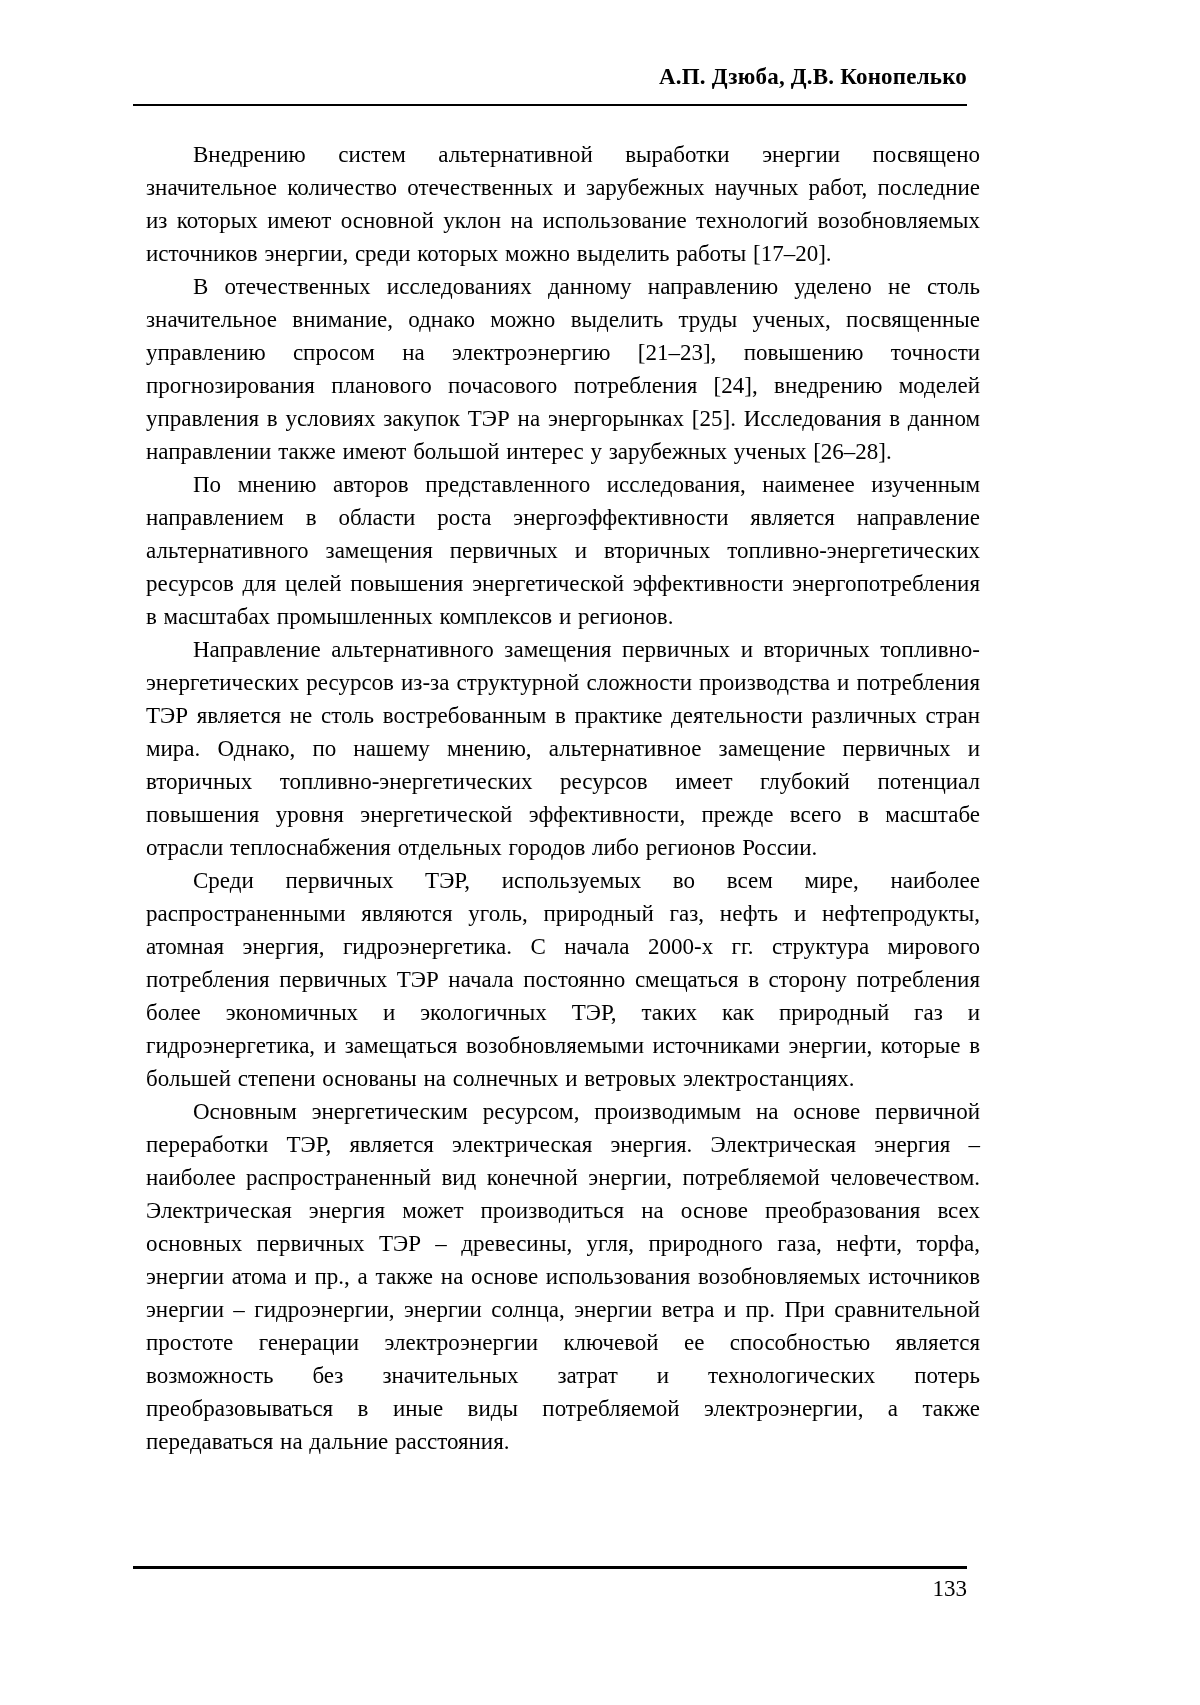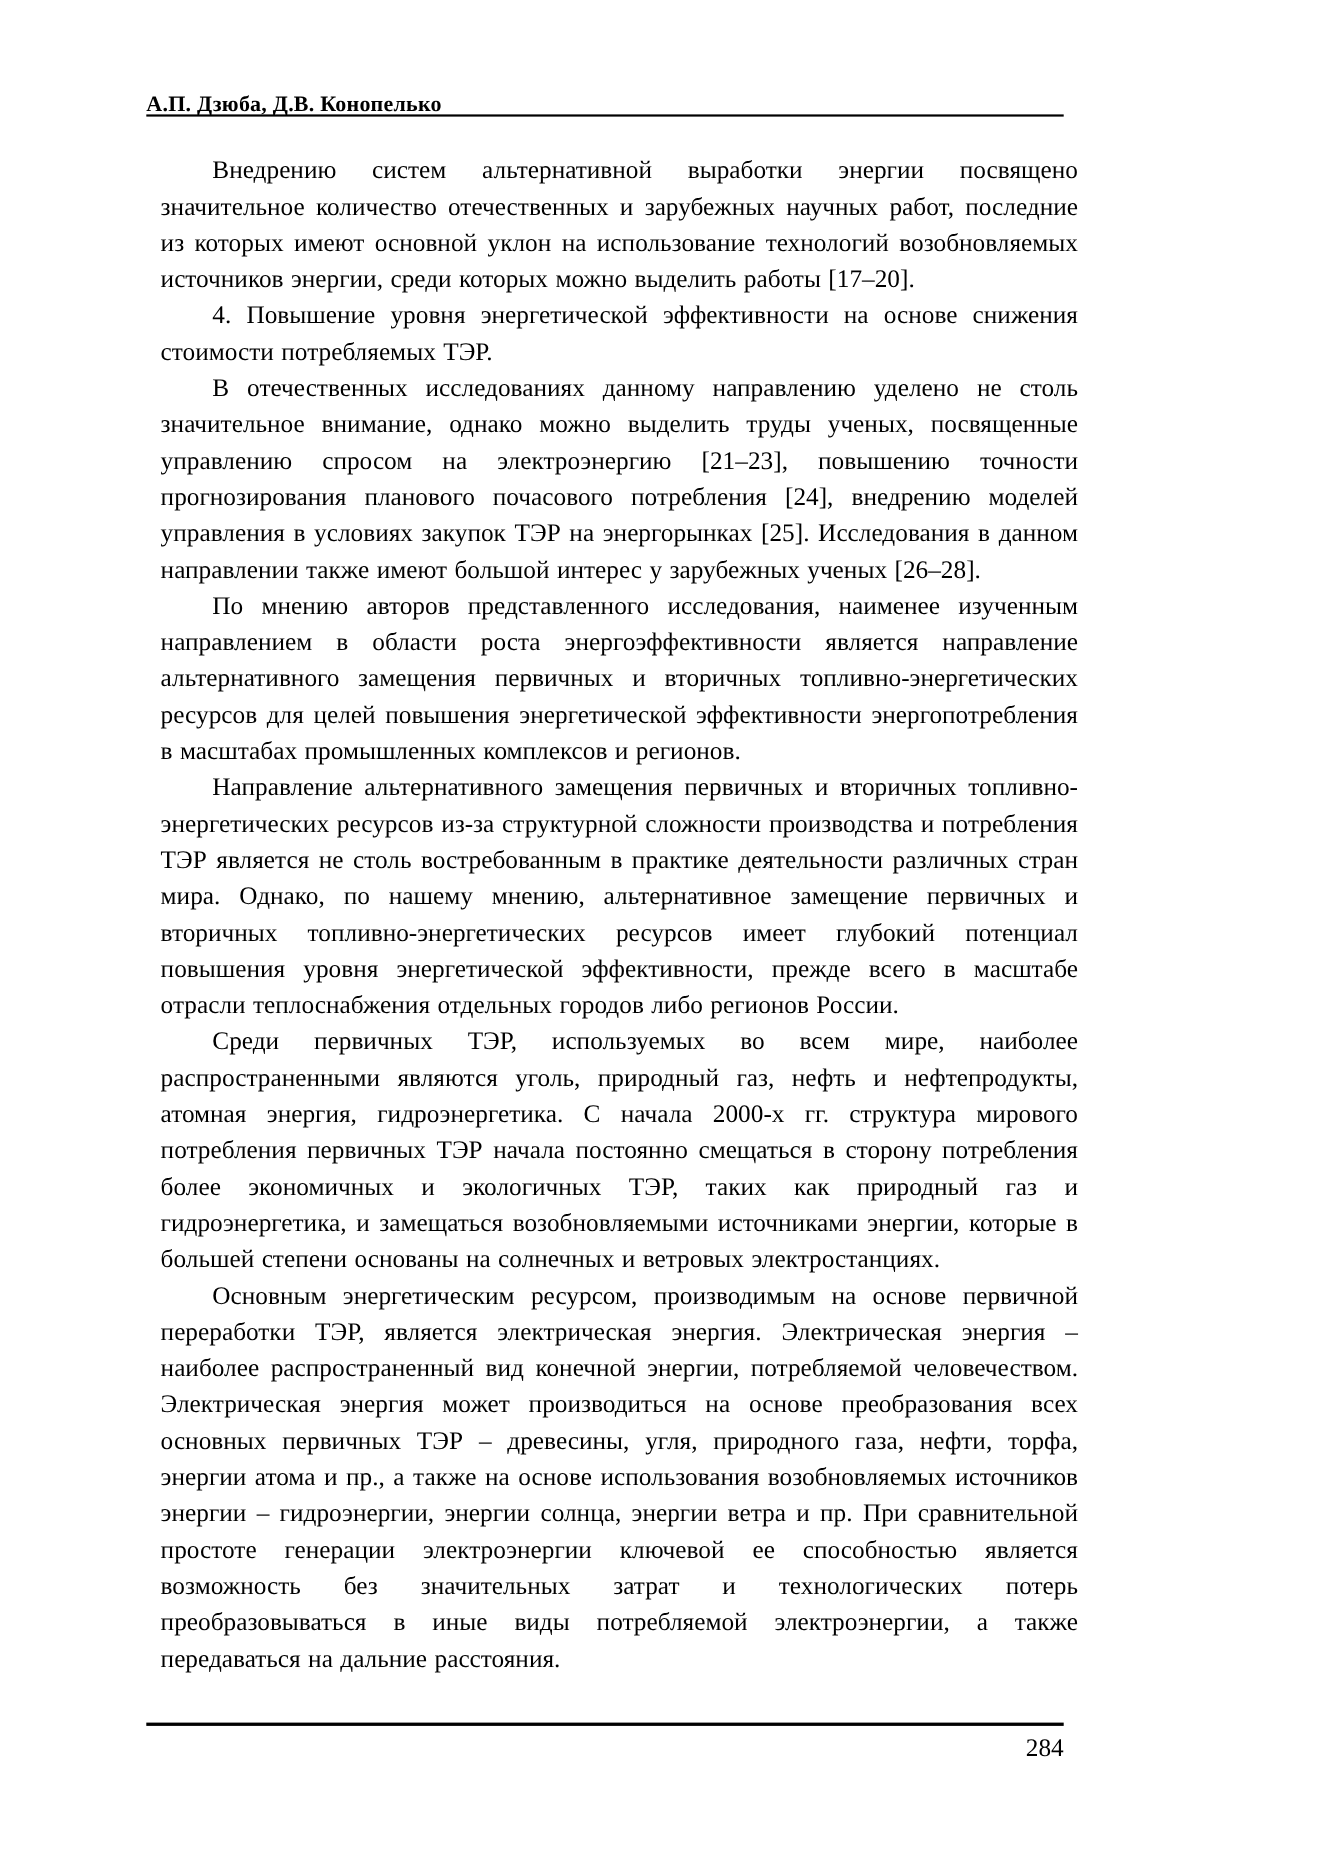--- a/index.html
+++ b/index.html
@@ -14,24 +14,24 @@
     font-family: "Liberation Serif", "DejaVu Serif", serif;
     position: relative;
     overflow: hidden;
   }
   .text-col {
     position: absolute;
     left: 133px;
     width: 834px;
   }
   .running-header {
-    top: 84px;
-    font-size: 20px;
+    top: 64px;
+    font-size: 23px;
     font-weight: bold;
-    text-align: left;
+    text-align: right;
     letter-spacing: 0.2px;
   }
   .header-rule {
     top: 104px;
     height: 2px;
     background: #000000;
   }
   .body-text {
     top: 138px;
     font-size: 23px;
@@ -61,27 +61,26 @@
 <div>
 
   <div class="text-col running-header">
     <span>А.П. Дзюба, Д.В. Конопелько</span>
   </div>
 
   <div class="text-col header-rule"></div>
 
   <div class="text-col body-text">
     <p>Внедрению систем альтернативной выработки энергии посвящено значительное количество отечественных и зарубежных научных работ, последние из которых имеют основной уклон на использование технологий возобновляемых источников энергии, среди которых можно выделить работы [17–20].</p>
-    <p>4. Повышение уровня энергетической эффективности на основе снижения стоимости потребляемых ТЭР.</p>
     <p>В отечественных исследованиях данному направлению уделено не столь значительное внимание, однако можно выделить труды ученых, посвященные управлению спросом на электроэнергию [21–23], повышению точности прогнозирования планового почасового потребления [24], внедрению моделей управления в условиях закупок ТЭР на энергорынках [25]. Исследования в данном направлении также имеют большой интерес у зарубежных ученых [26–28].</p>
     <p>По мнению авторов представленного исследования, наименее изученным направлением в области роста энергоэффективности является направление альтернативного замещения первичных и вторичных топливно-энергетических ресурсов для целей повышения энергетической эффективности энергопотребления в масштабах промышленных комплексов и регионов.</p>
     <p>Направление альтернативного замещения первичных и вторичных топливно-энергетических ресурсов из-за структурной сложности производства и потребления ТЭР является не столь востребованным в практике деятельности различных стран мира. Однако, по нашему мнению, альтернативное замещение первичных и вторичных топливно-энергетических ресурсов имеет глубокий потенциал повышения уровня энергетической эффективности, прежде всего в масштабе отрасли теплоснабжения отдельных городов либо регионов России.</p>
     <p>Среди первичных ТЭР, используемых во всем мире, наиболее распространенными являются уголь, природный газ, нефть и нефтепродукты, атомная энергия, гидроэнергетика. С начала 2000-х гг. структура мирового потребления первичных ТЭР начала постоянно смещаться в сторону потребления более экономичных и экологичных ТЭР, таких как природный газ и гидроэнергетика, и замещаться возобновляемыми источниками энергии, которые в большей степени основаны на солнечных и ветровых электростанциях.</p>
     <p>Основным энергетическим ресурсом, производимым на основе первичной переработки ТЭР, является электрическая энергия. Электрическая энергия – наиболее распространенный вид конечной энергии, потребляемой человечеством. Электрическая энергия может производиться на основе преобразования всех основных первичных ТЭР – древесины, угля, природного газа, нефти, торфа, энергии атома и пр., а также на основе использования возобновляемых источников энергии – гидроэнергии, энергии солнца, энергии ветра и пр. При сравнительной простоте генерации электроэнергии ключевой ее способностью является возможность без значительных затрат и технологических потерь преобразовываться в иные виды потребляемой электроэнергии, а также передаваться на дальние расстояния.</p>
   </div>
 
   <div class="text-col footer-rule"></div>
 
   <div class="text-col page-footer">
-    <span>284</span>
+    <span>133</span>
   </div>
 
 </div>
 
 </body></html>

